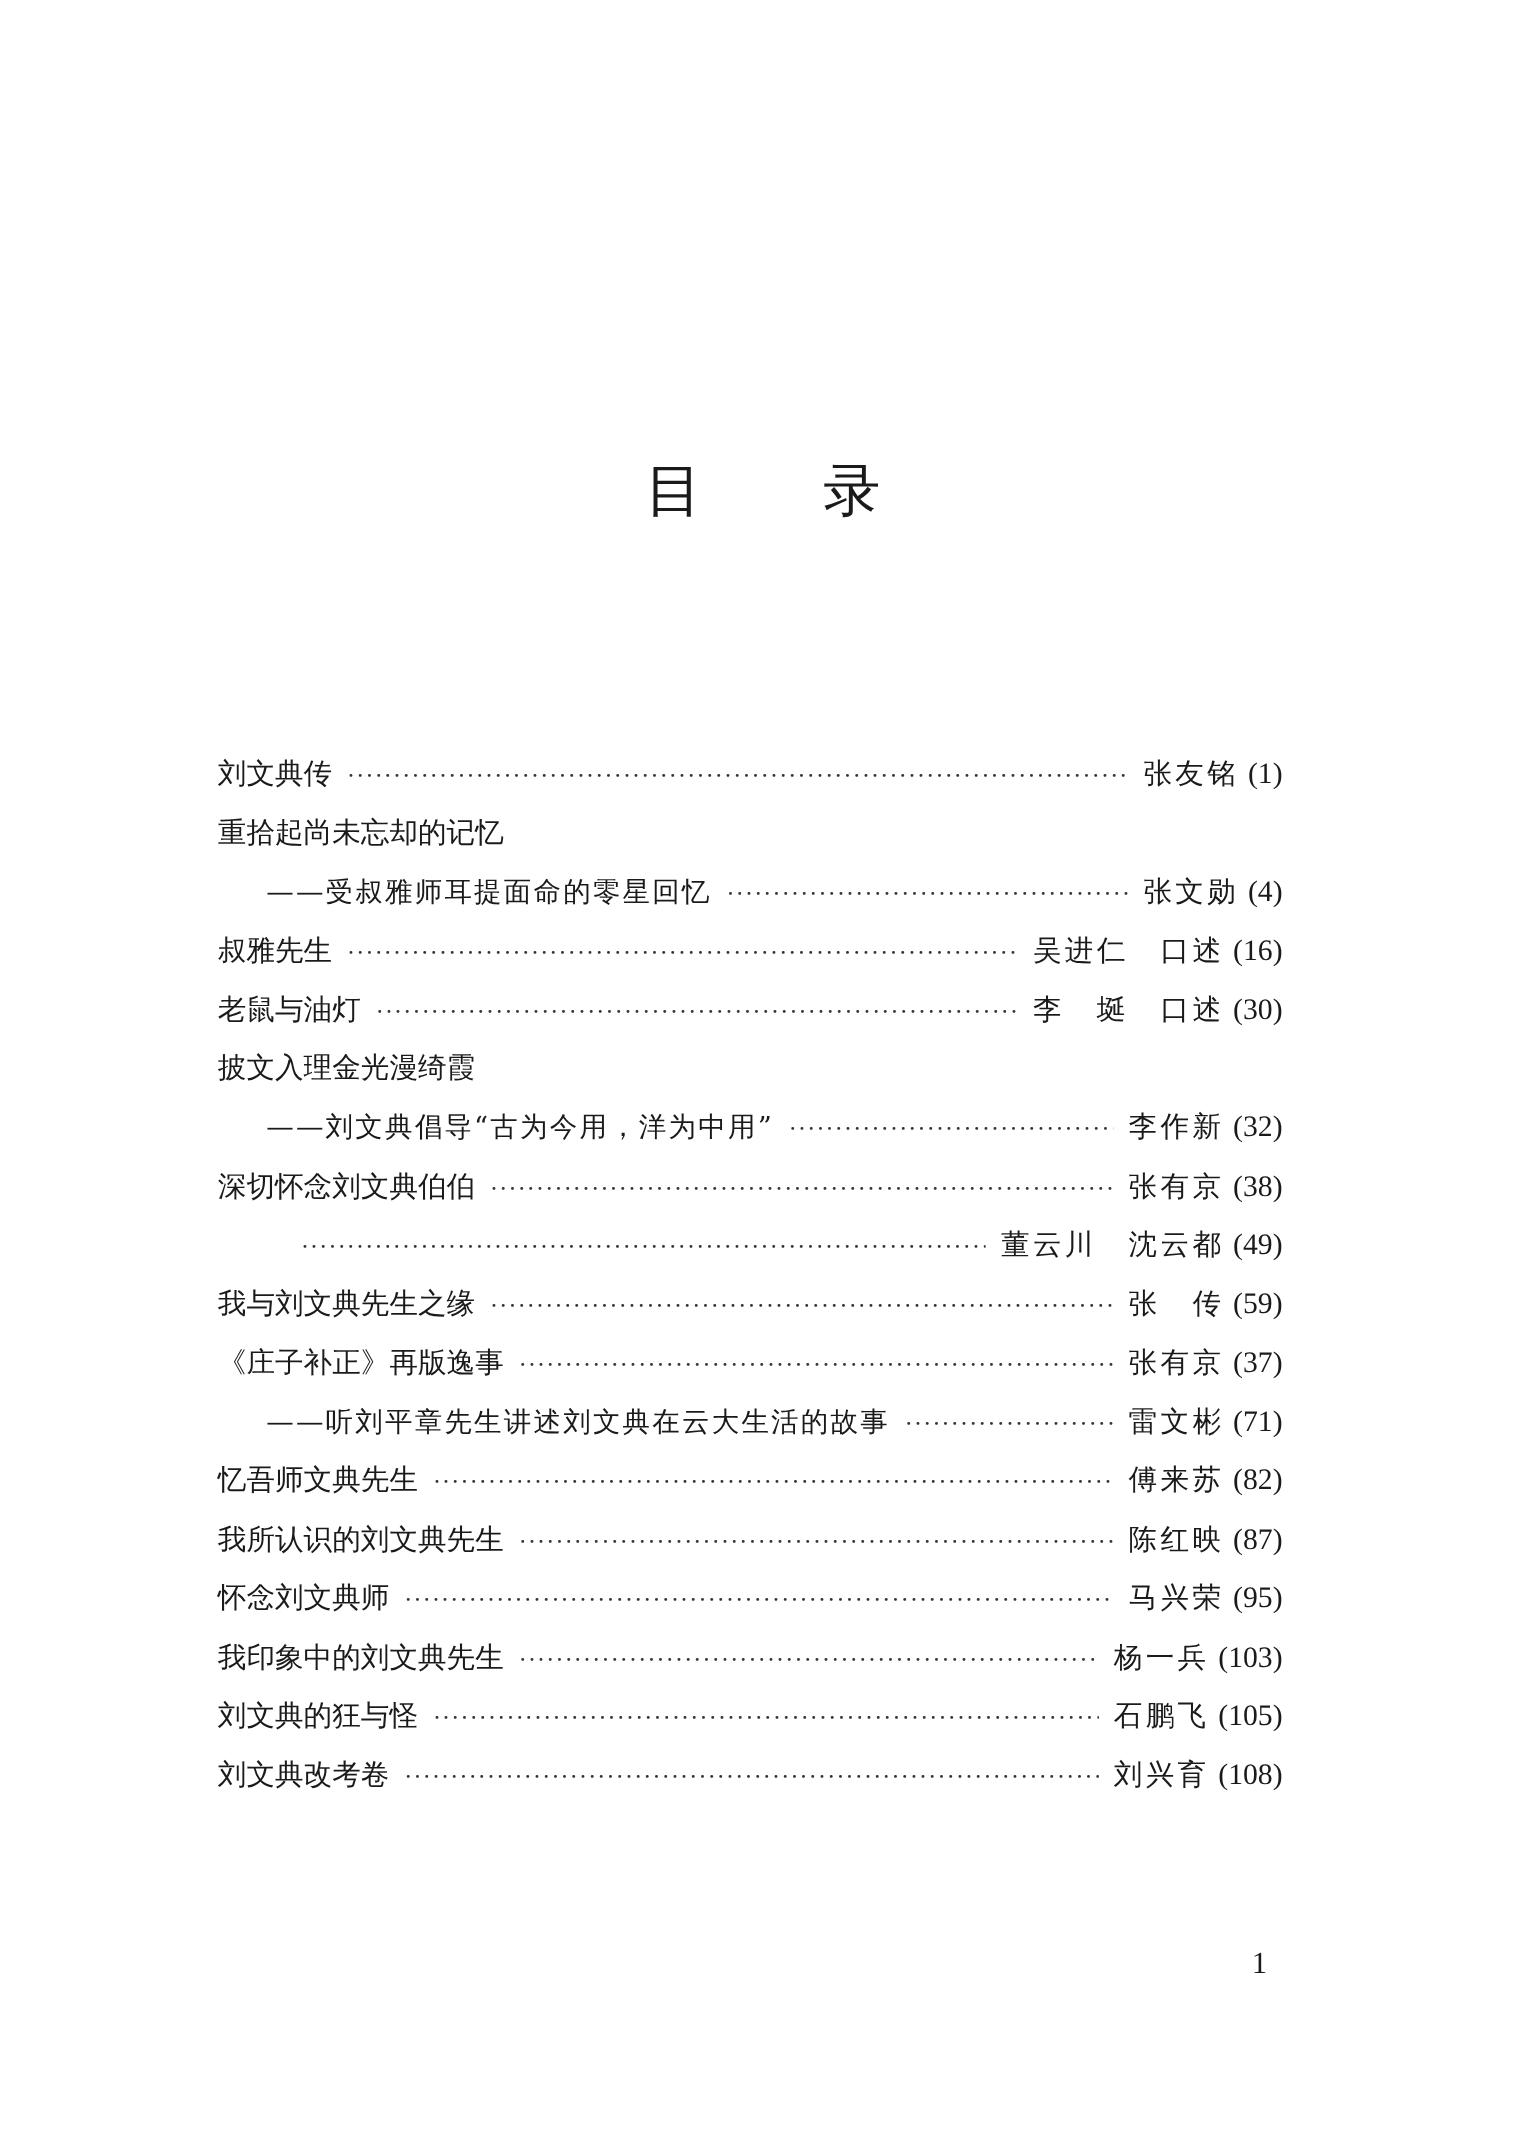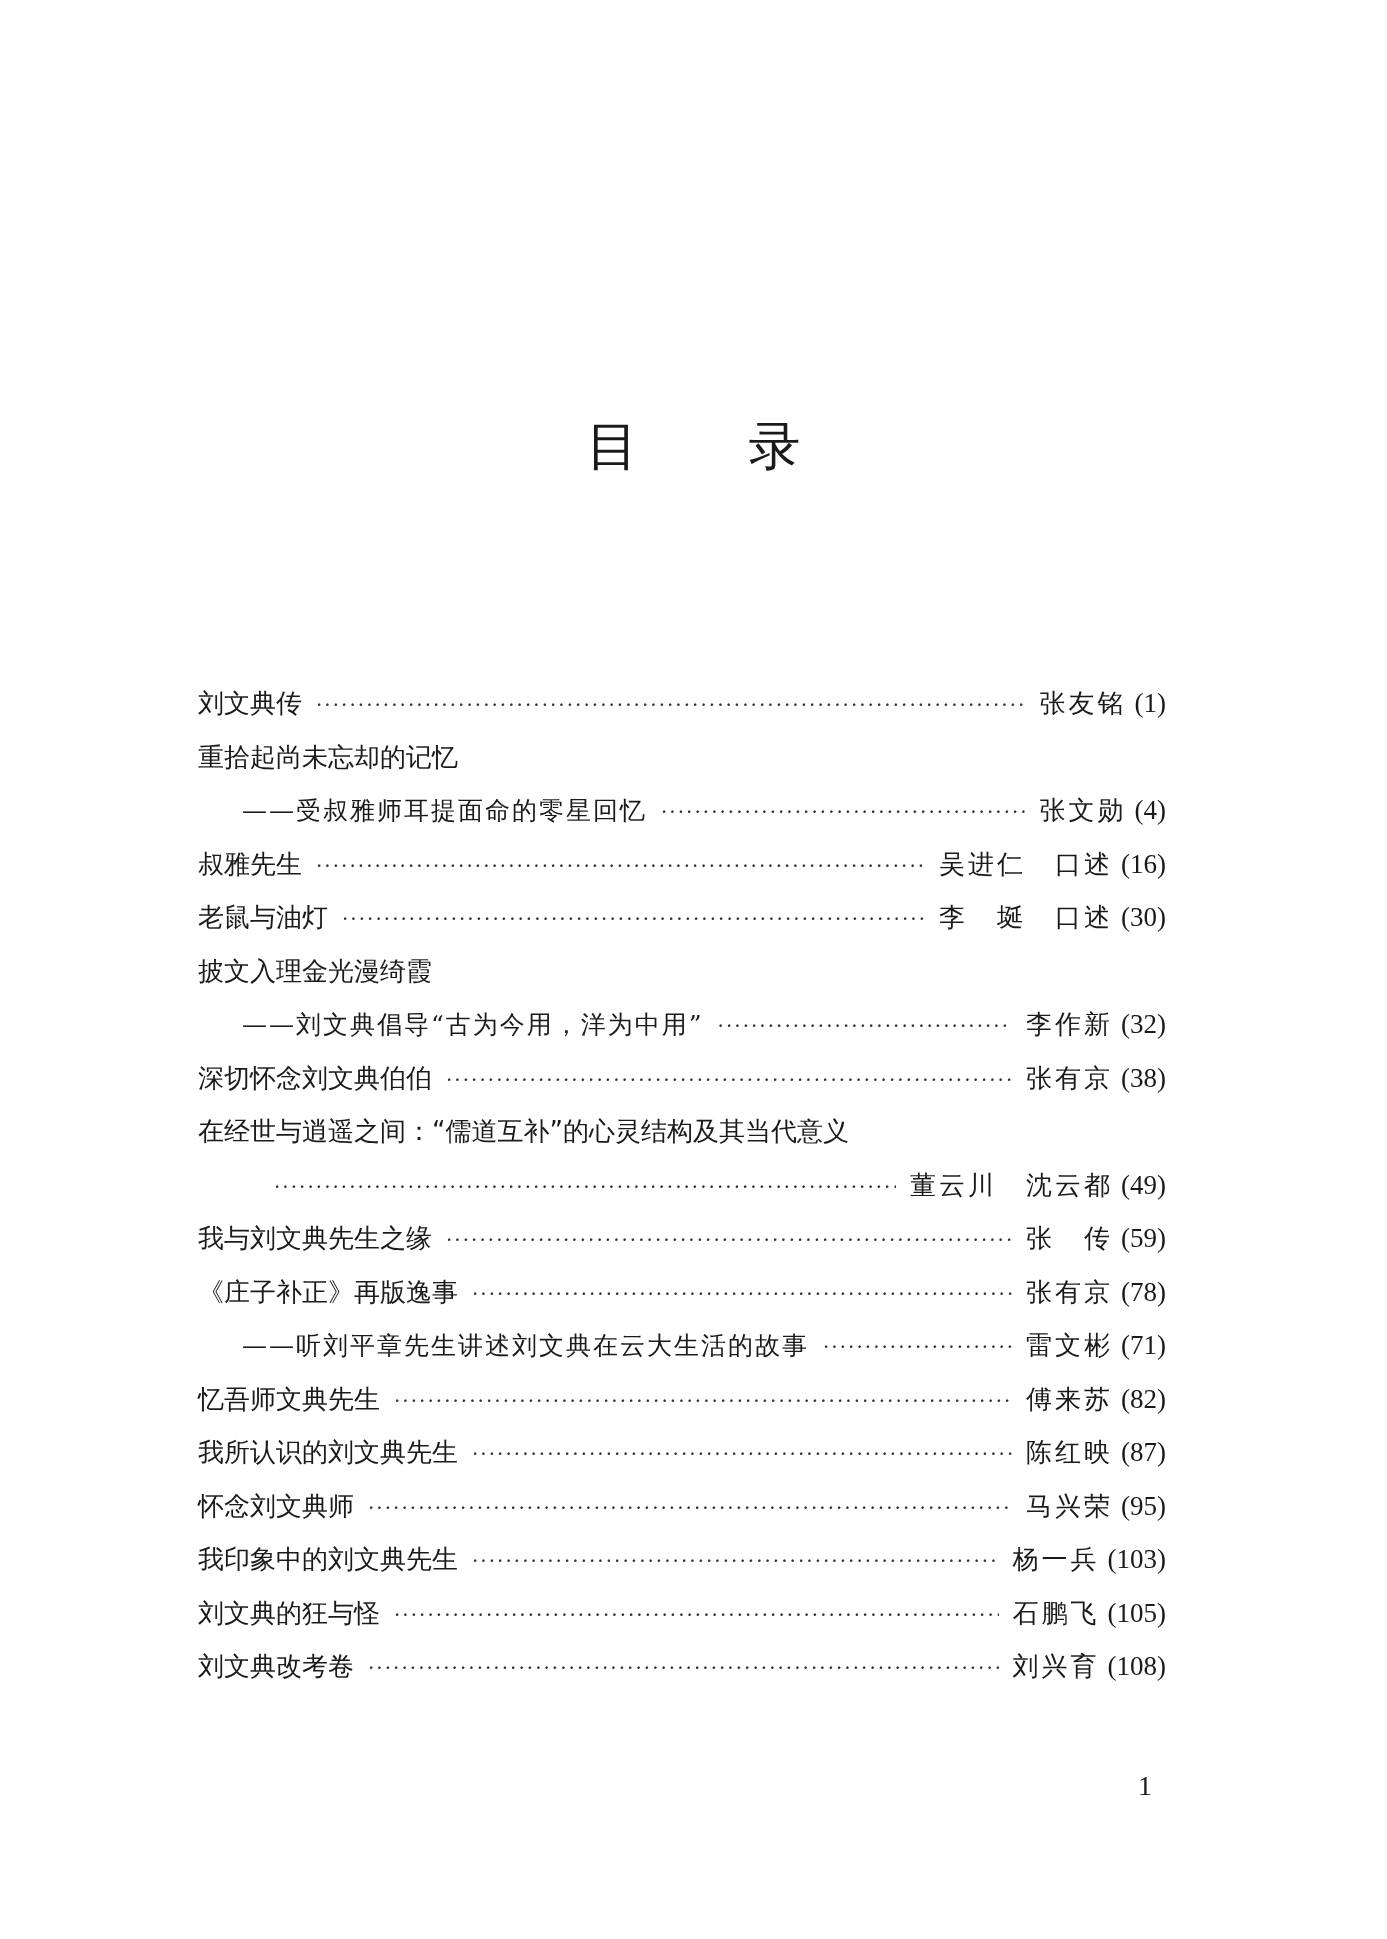--- a/index.html
+++ b/index.html
@@ -64,39 +64,36 @@
     <span class="dots"></span>
     <span class="a">李作新</span>
     <span class="p">(32)</span>
   </div>
   <div class="row">
     <span class="t">深切怀念刘文典伯伯</span>
     <span class="dots"></span>
     <span class="a">张有京</span>
     <span class="p">(38)</span>
   </div>
-  <div class="row">
-    <span class="t">在经世与逍遥之间：“儒道互补”的心灵结构及其当代意义</span>
-  </div>
   <div class="row lead">
     <span class="dots" style="margin-left:0"></span>
     <span class="a">董云川　沈云都</span>
     <span class="p">(49)</span>
   </div>
   <div class="row">
     <span class="t">我与刘文典先生之缘</span>
     <span class="dots"></span>
     <span class="a">张　传</span>
     <span class="p">(59)</span>
   </div>
   <div class="row">
     <span class="t">《庄子补正》再版逸事</span>
     <span class="dots"></span>
     <span class="a">张有京</span>
-    <span class="p">(78)</span>
+    <span class="p">(37)</span>
   </div>
   <div class="row sub">
     <span class="t">——听刘平章先生讲述刘文典在云大生活的故事</span>
     <span class="dots"></span>
     <span class="a">雷文彬</span>
     <span class="p">(71)</span>
   </div>
   <div class="row">
     <span class="t">忆吾师文典先生</span>
     <span class="dots"></span>

